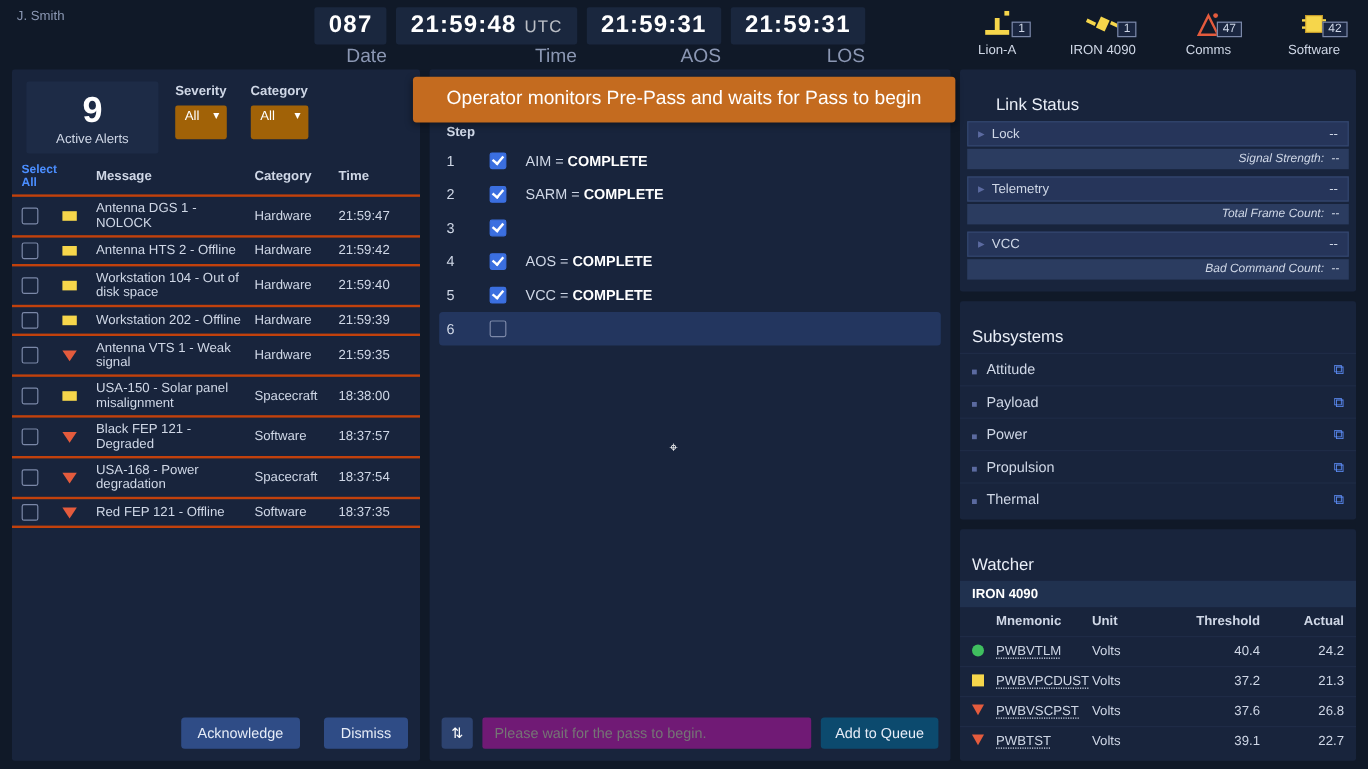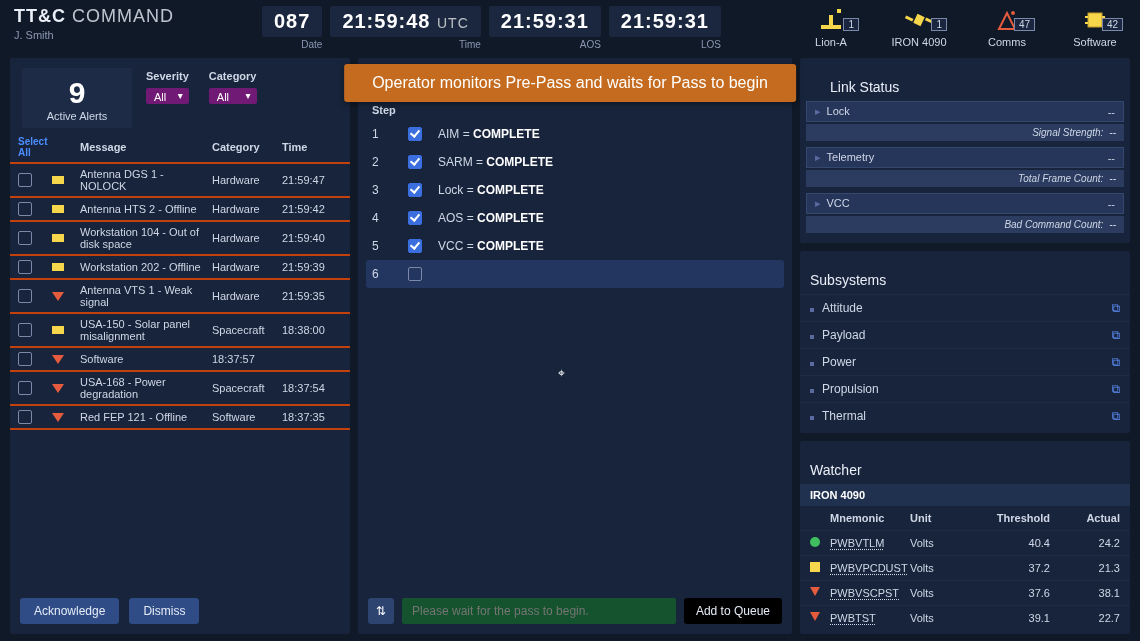--- a/index.html
+++ b/index.html
@@ -35,21 +35,21 @@
     background: #1a273e;
     padding: 4px 12px;
     font-size: 20px;
     font-weight: 700;
     color: #fff;
     letter-spacing: 1px;
     border-radius: 2px;
     font-variant-numeric: tabular-nums;
   }
   .clock small { font-weight: 400; font-size: 14px; opacity: .7; }
-  .clock-label { font-size: 10px; color: #8b97b3; margin-top: 2px; }
+  .clock-label { font-size: 16px; color: #8b97b3; margin-top: 2px; }
 
   .status-icons { margin-left: auto; display: flex; gap: 26px; padding-top: 2px; }
   .st { text-align: center; font-size: 11px; color: #cfd7e6; width: 62px; }
   .st .glyph { width: 28px; height: 24px; margin: 0 auto 4px; position: relative; display: flex; align-items: center; justify-content: center; }
   .st .badge {
     position: absolute;
     top: 10px; right: -14px;
     border: 1px solid #7b88a8;
     padding: 0 4px;
     font-size: 10px;
@@ -81,23 +81,23 @@
 
   
   .alert-head { display: flex; align-items: flex-start; padding: 10px 12px 4px; gap: 14px; }
   .alert-count { text-align: center; flex: 0 0 110px; background: #1d2b46; padding: 8px 0 6px; border-radius: 2px; }
   .alert-count .n { font-size: 30px; font-weight: 700; color: #fff; }
   .alert-count .lbl { font-size: 11px; color: #cfd7e6; }
   .filters { display: flex; gap: 20px; margin-top: 2px; }
   .filter-col { font-size: 11px; }
   .filter-col .cap { color: #cfd7e6; font-weight: 600; margin-bottom: 6px; }
   .select {
-    background: #701a75;
+    background: #a16207;
     color: #fff;
-    padding: 3px 22px 1px 8px;
+    padding: 3px 22px 13px 8px;
     border-radius: 2px;
     position: relative;
     font-size: 11px;
   }
   .select::after {
     content: "▾";
     position: absolute; right: 6px; top: 2px; font-size: 10px;
   }
 
   .tbl { flex: 1; overflow: auto; }
@@ -116,21 +116,21 @@
     width: 14px; height: 14px; border: 1px solid #7b88a8; border-radius: 2px;
     display: inline-block; cursor: pointer;
   }
   .sevbox { width: 12px; height: 8px; display: inline-block; }
   .sev-yellow { background: #f6d64b; }
   .sev-red {
     width: 0; height: 0; border-left: 6px solid transparent; border-right: 6px solid transparent;
     border-top: 9px solid #e45b3d; background: none;
   }
 
-  .alert-actions { padding: 10px; display: flex; gap: 10px; justify-content: flex-start; }
+  .alert-actions { padding: 10px; display: flex; gap: 20px; justify-content: flex-end; }
   .btn {
     background: #2f4c86;
     color: #e6ecf7;
     padding: 6px 14px;
     border-radius: 3px;
     font-size: 12px;
     cursor: pointer;
   }
 
   
@@ -170,24 +170,24 @@
     content: ""; width: 10px; height: 10px; border-radius: 50%; background: #a9c4ff;
     position: absolute; top: 1px; left: 2px;
   }
 
   .cmd-bar { display: flex; gap: 8px; padding: 10px; }
   .sort-handle {
     width: 26px; height: 26px; background: #2d4370; border-radius: 3px;
     display: flex; align-items: center; justify-content: center; color: #fff; font-size: 12px;
   }
   .cmd-input {
-    flex: 1; background: #14532d; border: none; color: #8b97b3;
+    flex: 1; background: #701a75; border: none; color: #8b97b3;
     padding: 6px 10px; font-size: 12px; border-radius: 2px;
   }
-  .add-btn { background: #000000; color: #e6ecf7; padding: 6px 12px; border-radius: 3px; font-size: 12px; cursor: pointer; }
+  .add-btn { background: #0c4a6e; color: #e6ecf7; padding: 6px 12px; border-radius: 3px; font-size: 12px; cursor: pointer; }
 
   
   .right-col { display: flex; flex-direction: column; gap: 8px; }
   .sec { background: #18243c; border-radius: 2px; padding-bottom: 4px; }
   .sec-title { padding: 21px 10px 6px; font-size: 14px; color: #e9eef7; }
   .kvbar {
     background: #26355a; border: 1px solid #34476f;
     margin: 0 6px 2px; padding: 3px 8px; font-size: 11px; color: #cfd7e6;
     display: flex; align-items: center; justify-content: space-between;
   }
@@ -224,23 +224,20 @@
 
   .cursor-ptr {
     position: absolute; left: 558px; top: 366px; font-size: 12px; color: #fff; z-index: 60; pointer-events: none;
   }
 </style>
 </head>
 <body>
 
 <div class="header">
   <div class="brand">
-    <div class="brand-title">
-      <b>TT&amp;C</b> <span>COMMAND</span>
-    </div>
     <div class="brand-user">J. Smith</div>
   </div>
 
   <div class="clocks" id="clocks">
       <div class="clock">
        <div class="clock-box">087</div>
        <div class="clock-label">Date</div>
      </div>
       <div class="clock">
        <div class="clock-box">21:59:48 <small>UTC</small></div>
@@ -375,20 +372,21 @@
           <div class="trow">
        <span class="chk"></span>
        <span class="sevbox sev-yellow"></span>
        <span>USA-150 - Solar panel misalignment</span>
        <span>Spacecraft</span>
        <span>18:38:00</span>
      </div>
           <div class="trow">
        <span class="chk"></span>
        <span class="sevbox sev-red"></span>
+       <span>Black FEP 121 - Degraded</span>
        <span>Software</span>
        <span>18:37:57</span>
      </div>
           <div class="trow">
        <span class="chk"></span>
        <span class="sevbox sev-red"></span>
        <span>USA-168 - Power degradation</span>
        <span>Spacecraft</span>
        <span>18:37:54</span>
      </div>
@@ -423,21 +421,20 @@
        <span><span class="instr-label">AIM = </span><span class="instr-val">COMPLETE</span></span>
      </div>
         <div class="prow ">
        <span>2</span>
        <span class="chk checked"></span>
        <span><span class="instr-label">SARM = </span><span class="instr-val">COMPLETE</span></span>
      </div>
         <div class="prow ">
        <span>3</span>
        <span class="chk checked"></span>
-       <span><span class="instr-label">Lock = </span><span class="instr-val">COMPLETE</span></span>
      </div>
         <div class="prow ">
        <span>4</span>
        <span class="chk checked"></span>
        <span><span class="instr-label">AOS = </span><span class="instr-val">COMPLETE</span></span>
      </div>
         <div class="prow ">
        <span>5</span>
        <span class="chk checked"></span>
        <span><span class="instr-label">VCC = </span><span class="instr-val">COMPLETE</span></span>
@@ -534,21 +531,21 @@
        <span class="mn">PWBVPCDUST</span>
        <span>Volts</span>
        <span class="r-num">37.2</span>
        <span class="r-num">21.3</span>
      </div>
           <div class="watch-row">
        <span class="dot-r"></span>
        <span class="mn">PWBVSCPST</span>
        <span>Volts</span>
        <span class="r-num">37.6</span>
-       <span class="r-num">38.1</span>
+       <span class="r-num">26.8</span>
      </div>
           <div class="watch-row">
        <span class="dot-r"></span>
        <span class="mn">PWBTST</span>
        <span>Volts</span>
        <span class="r-num">39.1</span>
        <span class="r-num">22.7</span>
      </div>
         </div>
     </div>

